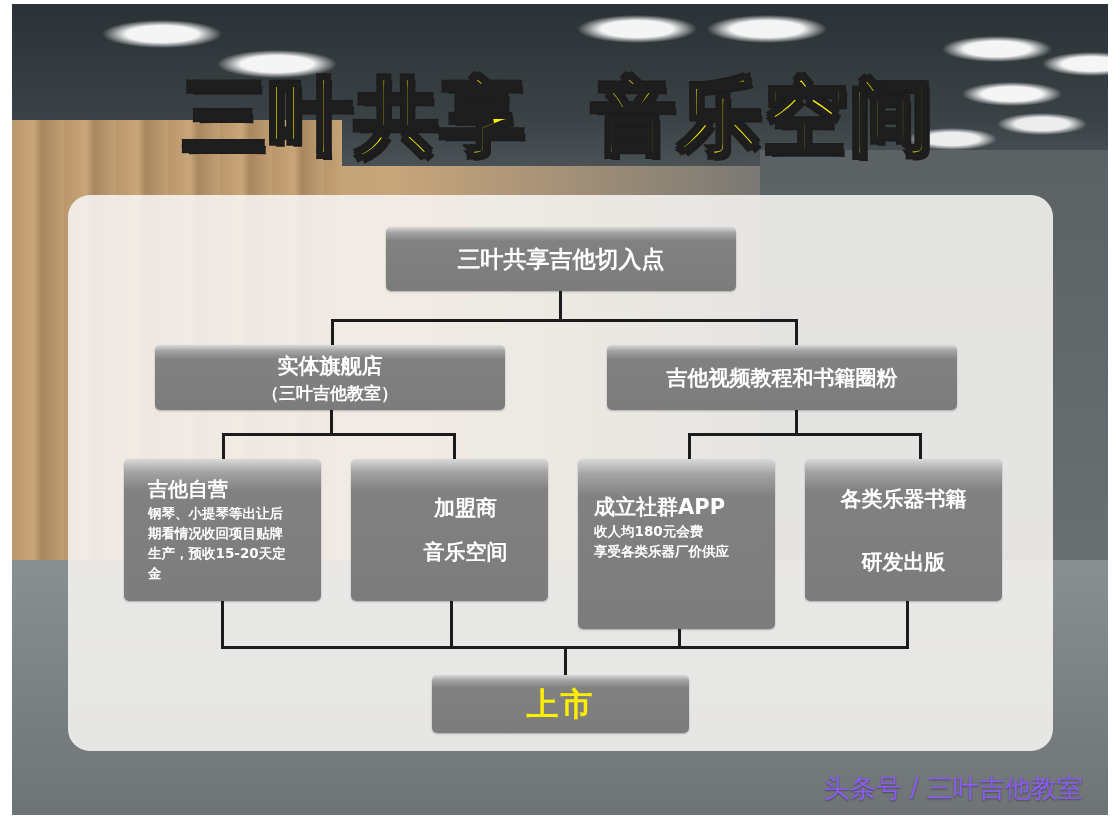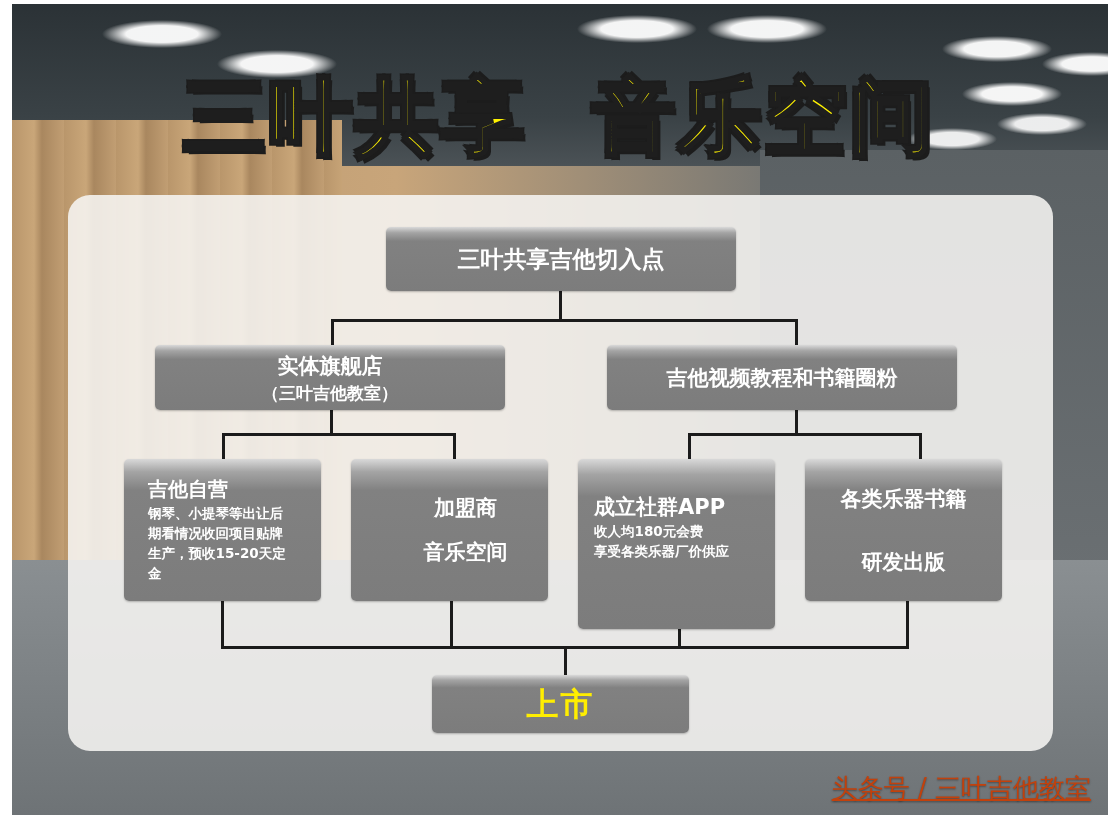--- a/index.html
+++ b/index.html
@@ -62,24 +62,23 @@
   .box .sub  { font-size: 17px; line-height: 24px; }
   .box.left-align { align-items: flex-start; justify-content: flex-start; padding: 18px 0 0 16px; text-align: left; }
   .box.left-align .main { font-size: 20px; line-height: 28px; }
   .box.left-align .sub { font-size: 13.5px; line-height: 20px; }
 
   .line { position: absolute; background: #1b1b1b; }
 
   .box.final .main { color: #ffee00; font-size: 32px; letter-spacing: 2px; }
 
   .watermark {
-    position: absolute; right: 28px; bottom: 12px; color: #c2410c;
+    position: absolute; right: 36px; bottom: 12px; color: #8b5cf6;
     font-size: 26px; font-family: "DejaVu Sans", sans-serif;
     text-shadow: 0 1px 2px rgba(0,0,0,0.4);
-    text-decoration: underline;
   }
 </style>
 </head>
 <body>
 
 <div class="photo"></div>
 <div class="wall-left"></div>
 <div class="wall-right"></div>
 <div class="floor"></div>
 

